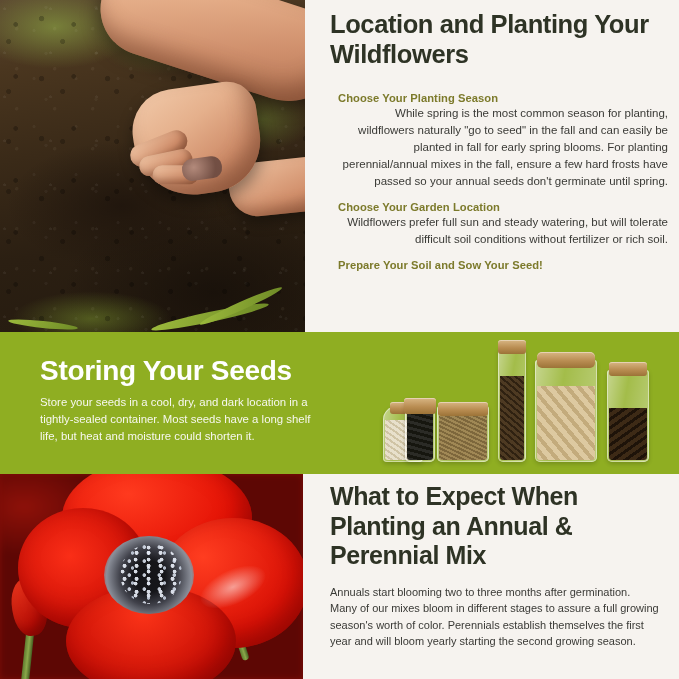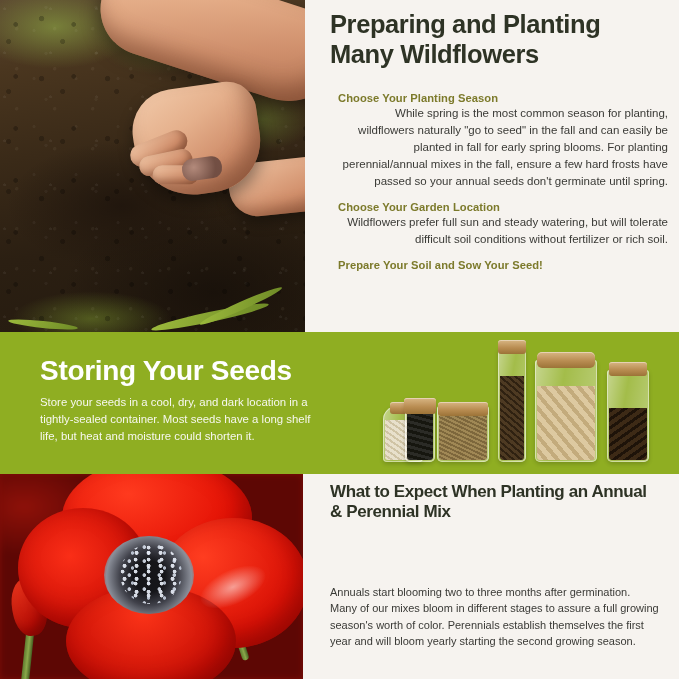--- a/index.html
+++ b/index.html
@@ -152,21 +152,21 @@
   .bud{position:absolute;left:12px;top:104px;width:34px;height:58px;border-radius:50% 50% 45% 45%;
     background:linear-gradient(140deg,#f03a1f,#b60d05 70%,#820903);
     box-shadow:inset -5px -6px 12px rgba(110,0,0,.5);transform:rotate(-10deg);}
   .stem{position:absolute;border-radius:4px;background:linear-gradient(90deg,#5e7a2e,#8aa84a,#455c20);}
   .s1{width:8px;height:60px;left:24px;bottom:-4px;transform:rotate(6deg);}
   .s2{width:7px;height:44px;left:236px;bottom:18px;transform:rotate(-18deg);}
 
   .col-right3{position:absolute;left:303px;top:0;width:376px;height:205px;background:#f6f3ef;}
   h1.sect-title3{
     margin:0;position:absolute;left:27px;top:8px;width:326px;
-    font-size:17px;line-height:1.18;font-weight:700;letter-spacing:-.4px;color:#2e3325;
+    font-size:25px;line-height:1.18;font-weight:700;letter-spacing:-.4px;color:#2e3325;
   }
   .body3{position:absolute;left:27px;top:110px;width:330px;
     font-size:11px;line-height:1.48;color:#3a3a36;}
 </style>
 </head>
 <body>
 
 <div class="page">
 
   <div class="row1">
@@ -181,21 +181,21 @@
       <div class="hand2"></div>
       <div class="hand">
         <div class="finger f1"></div>
         <div class="finger f2"></div>
         <div class="finger f3"></div>
         <div class="seeds"></div>
       </div>
     </div>
 
     <div class="col-right">
-      <h1 class="sect-title">Preparing and Planting Many Wildflowers</h1>
+      <h1 class="sect-title">Location and Planting Your Wildflowers</h1>
 
       <div class="body-block">
         <p class="sub">Choose Your Planting Season</p>
         <p class="para">While spring is the most common season for planting, wildflowers naturally "go to seed" in the fall and can easily be planted in fall for early spring blooms. For planting perennial/annual mixes in the fall, ensure a few hard frosts have passed so your annual seeds don't germinate until spring.</p>
 
         <p class="sub">Choose Your Garden Location</p>
         <p class="para">Wildflowers prefer full sun and steady watering, but will tolerate difficult soil conditions without fertilizer or rich soil.</p>
 
         <p class="sub">Prepare Your Soil and Sow Your Seed!</p>
       </div>

